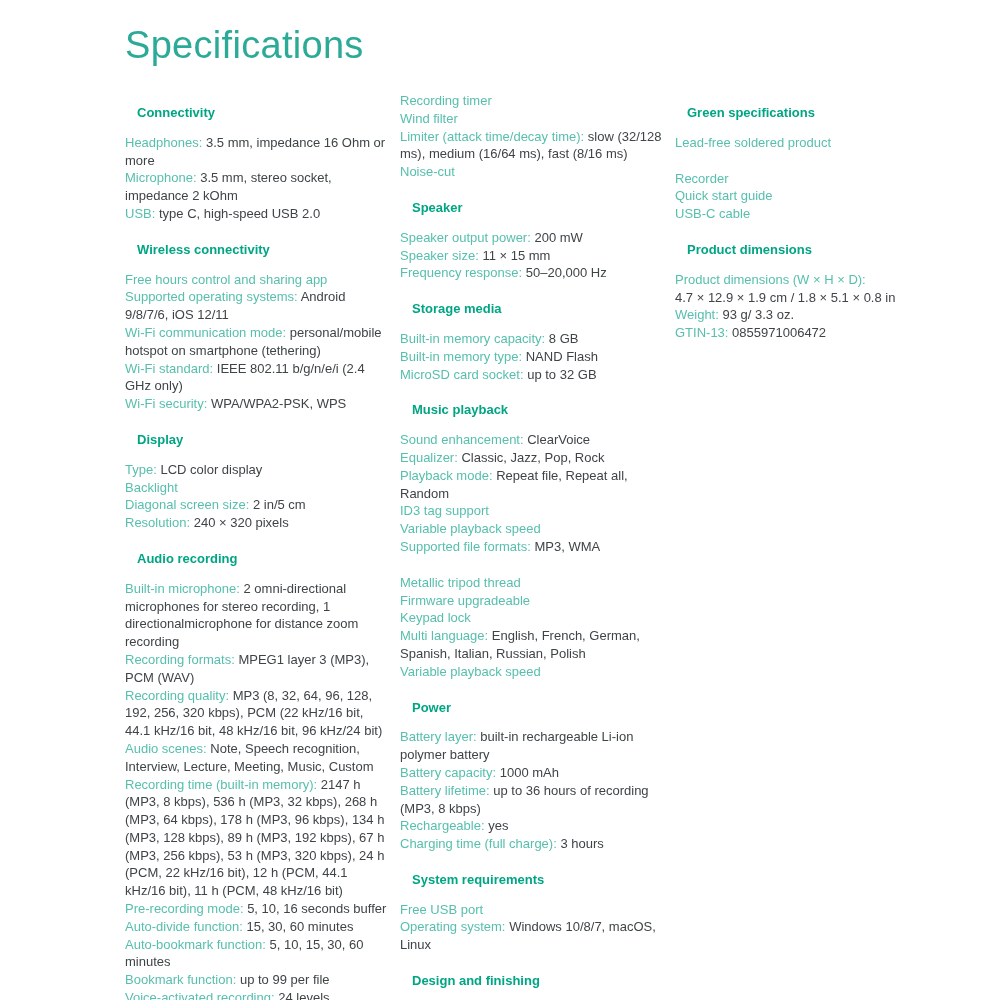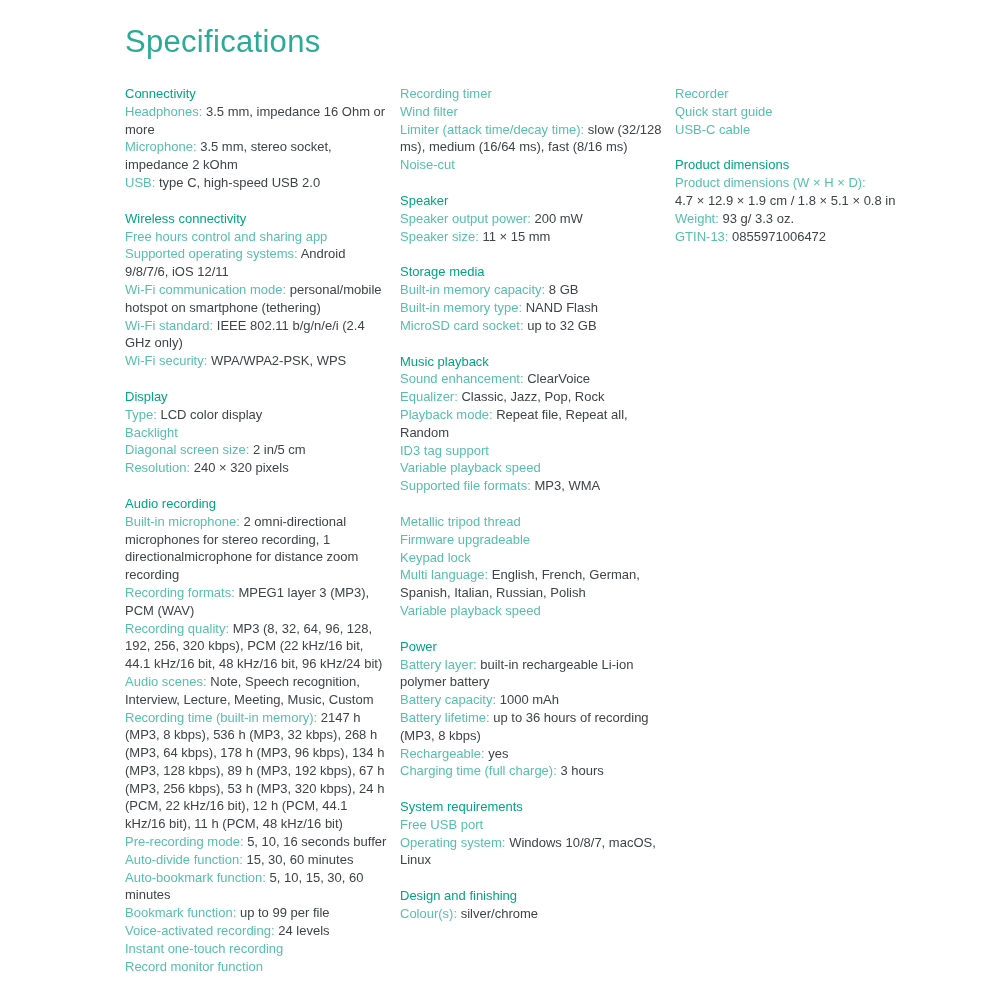--- a/index.html
+++ b/index.html
@@ -12,38 +12,38 @@
   *{box-sizing:border-box;}
   html,body{margin:0;padding:0;background:var(--bg);}
   body{font-family:"Liberation Sans", sans-serif;}
   .page{
     width:1000px;
     min-height:1000px;
     background:var(--bg);
     padding:24px 38px 40px 125px;
   }
   .page-title{
-    font-size:31px;
+    font-size:38px;
     font-weight:400;
     color:var(--title-color);
     margin:0 0 25px 0;
     letter-spacing:0.3px;
   }
   .columns{
     display:grid;
     grid-template-columns:262px 262px 278px;
     column-gap:13px;
     align-items:start;
   }
   .spec-section{margin:0 0 18px 0;}
   .spec-heading{
     font-size:13px;
-    font-weight:400;
+    font-weight:700;
     color:var(--heading-color);
-    margin:0;
+    margin:12px;
     line-height:17.8px;
   }
   .spec-item{
     margin:0;
     font-size:13px;
     line-height:17.8px;
   }
   .spec-item .label{color:var(--label-color);}
   .spec-item .value{color:var(--value-color);}
 </style>
@@ -95,20 +95,21 @@
         <section class="spec-section">
           <p class="spec-item"><span class="label">Recording timer</span></p>
           <p class="spec-item"><span class="label">Wind filter</span></p>
           <p class="spec-item"><span class="label">Limiter (attack time/decay time):</span> <span class="value">slow (32/128 ms), medium (16/64 ms), fast (8/16 ms)</span></p>
           <p class="spec-item"><span class="label">Noise-cut</span></p>
         </section>
         <section class="spec-section">
           <h3 class="spec-heading">Speaker</h3>
           <p class="spec-item"><span class="label">Speaker output power:</span> <span class="value">200 mW</span></p>
           <p class="spec-item"><span class="label">Speaker size:</span> <span class="value">11 × 15 mm</span></p>
+          <p class="spec-item"><span class="label">Frequency response:</span> <span class="value">50–20,000 Hz</span></p>
         </section>
         <section class="spec-section">
           <h3 class="spec-heading">Storage media</h3>
           <p class="spec-item"><span class="label">Built-in memory capacity:</span> <span class="value">8 GB</span></p>
           <p class="spec-item"><span class="label">Built-in memory type:</span> <span class="value">NAND Flash</span></p>
           <p class="spec-item"><span class="label">MicroSD card socket:</span> <span class="value">up to 32 GB</span></p>
         </section>
         <section class="spec-section">
           <h3 class="spec-heading">Music playback</h3>
           <p class="spec-item"><span class="label">Sound enhancement:</span> <span class="value">ClearVoice</span></p>
@@ -138,20 +139,24 @@
           <p class="spec-item"><span class="label">Free USB port</span></p>
           <p class="spec-item"><span class="label">Operating system:</span> <span class="value">Windows 10/8/7, macOS, Linux</span></p>
         </section>
         <section class="spec-section">
           <h3 class="spec-heading">Design and finishing</h3>
           <p class="spec-item"><span class="label">Colour(s):</span> <span class="value">silver/chrome</span></p>
         </section>
       </div>
     <div class="col">
         <section class="spec-section">
+          <h3 class="spec-heading">Green specifications</h3>
+          <p class="spec-item"><span class="label">Lead-free soldered product</span></p>
+        </section>
+        <section class="spec-section">
           <p class="spec-item"><span class="label">Recorder</span></p>
           <p class="spec-item"><span class="label">Quick start guide</span></p>
           <p class="spec-item"><span class="label">USB-C cable</span></p>
         </section>
         <section class="spec-section">
           <h3 class="spec-heading">Product dimensions</h3>
           <p class="spec-item"><span class="label">Product dimensions (W × H × D):</span><br><span class="value">4.7 × 12.9 × 1.9 cm / 1.8 × 5.1 × 0.8 in</span></p>
           <p class="spec-item"><span class="label">Weight:</span> <span class="value">93 g/ 3.3 oz.</span></p>
           <p class="spec-item"><span class="label">GTIN-13:</span> <span class="value">0855971006472</span></p>
         </section>

